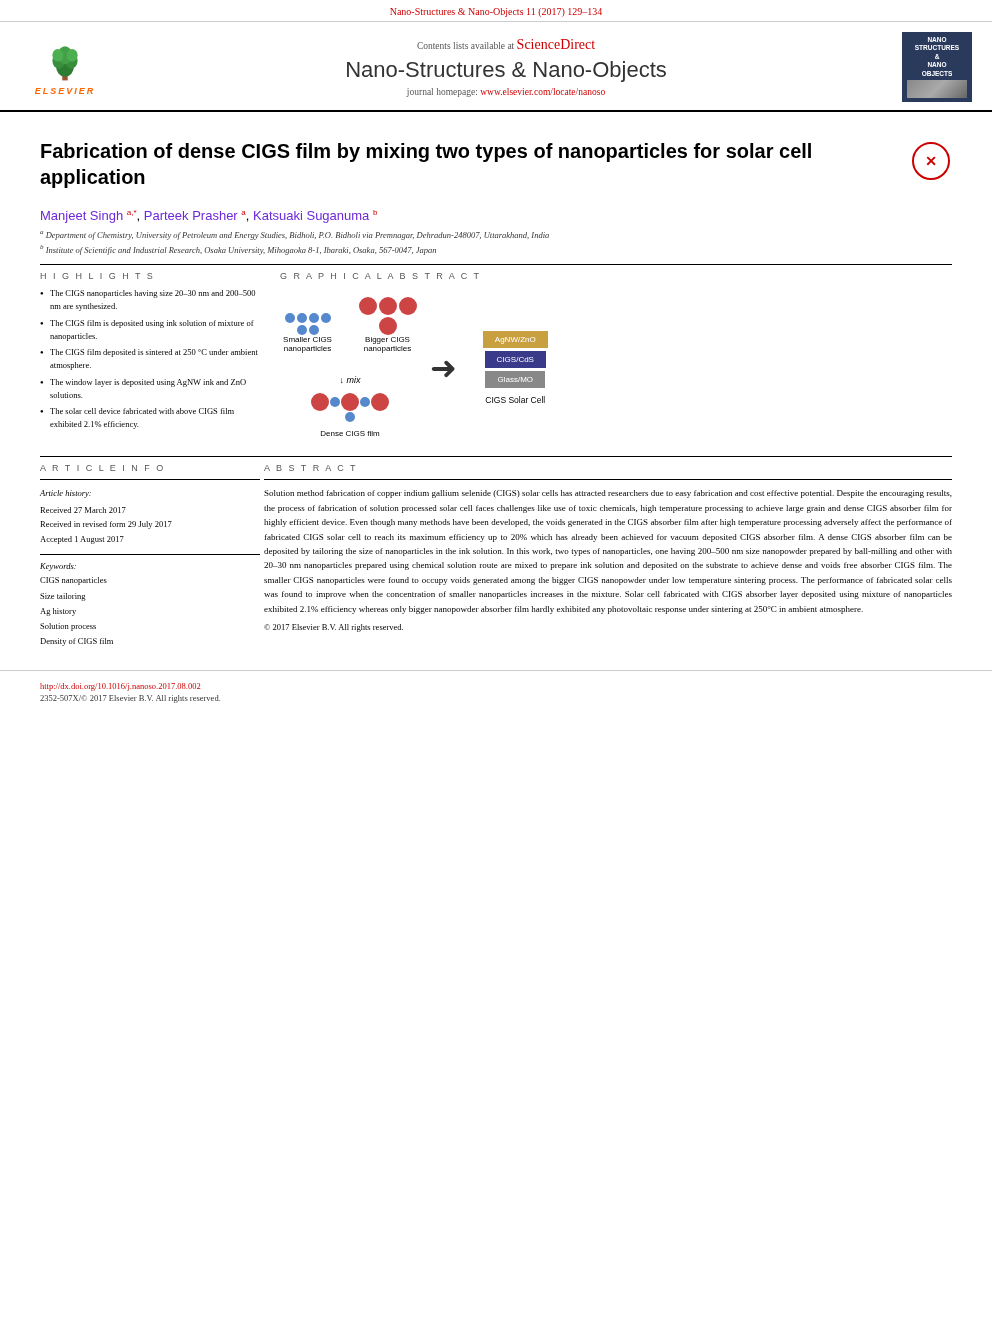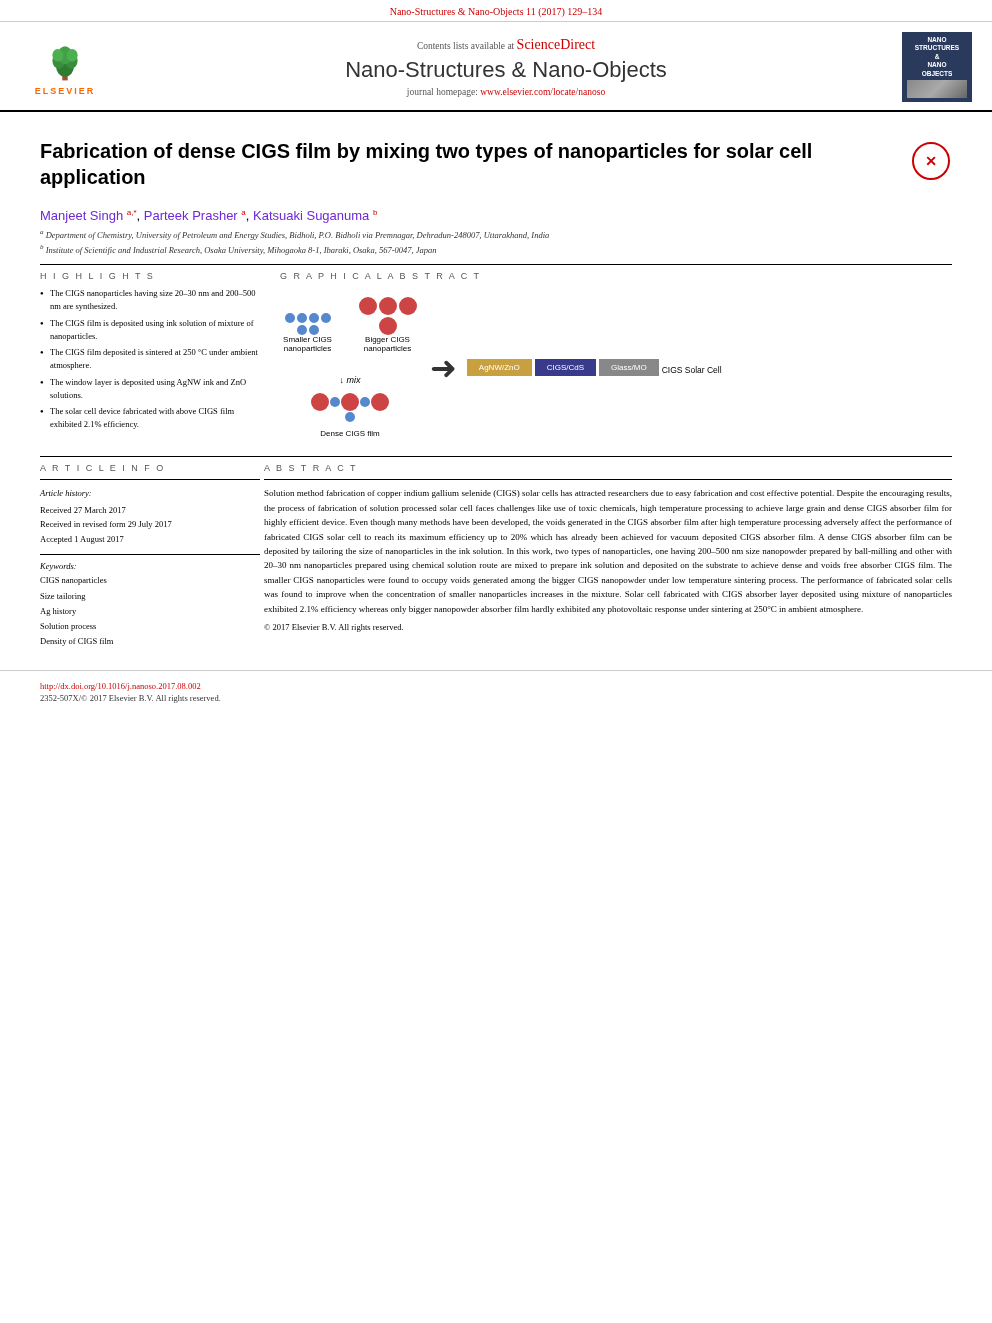--- a/index.html
+++ b/index.html
@@ -34,20 +34,21 @@
       position: relative;
     }
     .elsevier-logo {
       width: 90px;
       flex-shrink: 0;
     }
     .elsevier-logo-inner {
       display: flex;
       flex-direction: column;
       align-items: center;
+      font-style: italic;
     }
     .elsevier-text {
       font-size: 9px;
       letter-spacing: 2px;
       color: #f60;
       font-family: Arial, sans-serif;
       font-weight: bold;
       margin-top: 2px;
     }
     .journal-center {
@@ -471,21 +472,21 @@
               <div style="width:18px;height:18px;border-radius:50%;background:#cc4444;"></div>
               <div style="width:10px;height:10px;border-radius:50%;background:#5588cc;margin-top:4px;"></div>
               <div style="width:18px;height:18px;border-radius:50%;background:#cc4444;"></div>
               <div style="width:10px;height:10px;border-radius:50%;background:#5588cc;"></div>
             </div>
             <div class="dense-label">Dense CIGS film</div>
           </div>
 
           <div style="font-size:32px; color:#333; align-self:center;">➜</div>
 
-          <div style="display:flex; flex-direction:row; align-items:center; gap:3px;">
+          <div style="display:flex; flex-direction:column; align-items:center; gap:3px;margin-left:16px;">
             <div class="sc-layer sc-layer-agnw">AgNW/ZnO</div>
             <div class="sc-layer sc-layer-cigs">CIGS/CdS</div>
             <div class="sc-layer sc-layer-glass">Glass/MO</div>
             <div class="sc-label">CIGS Solar Cell</div>
           </div>
         </div>
       </div>
     </div>
 
     <hr class="divider">

